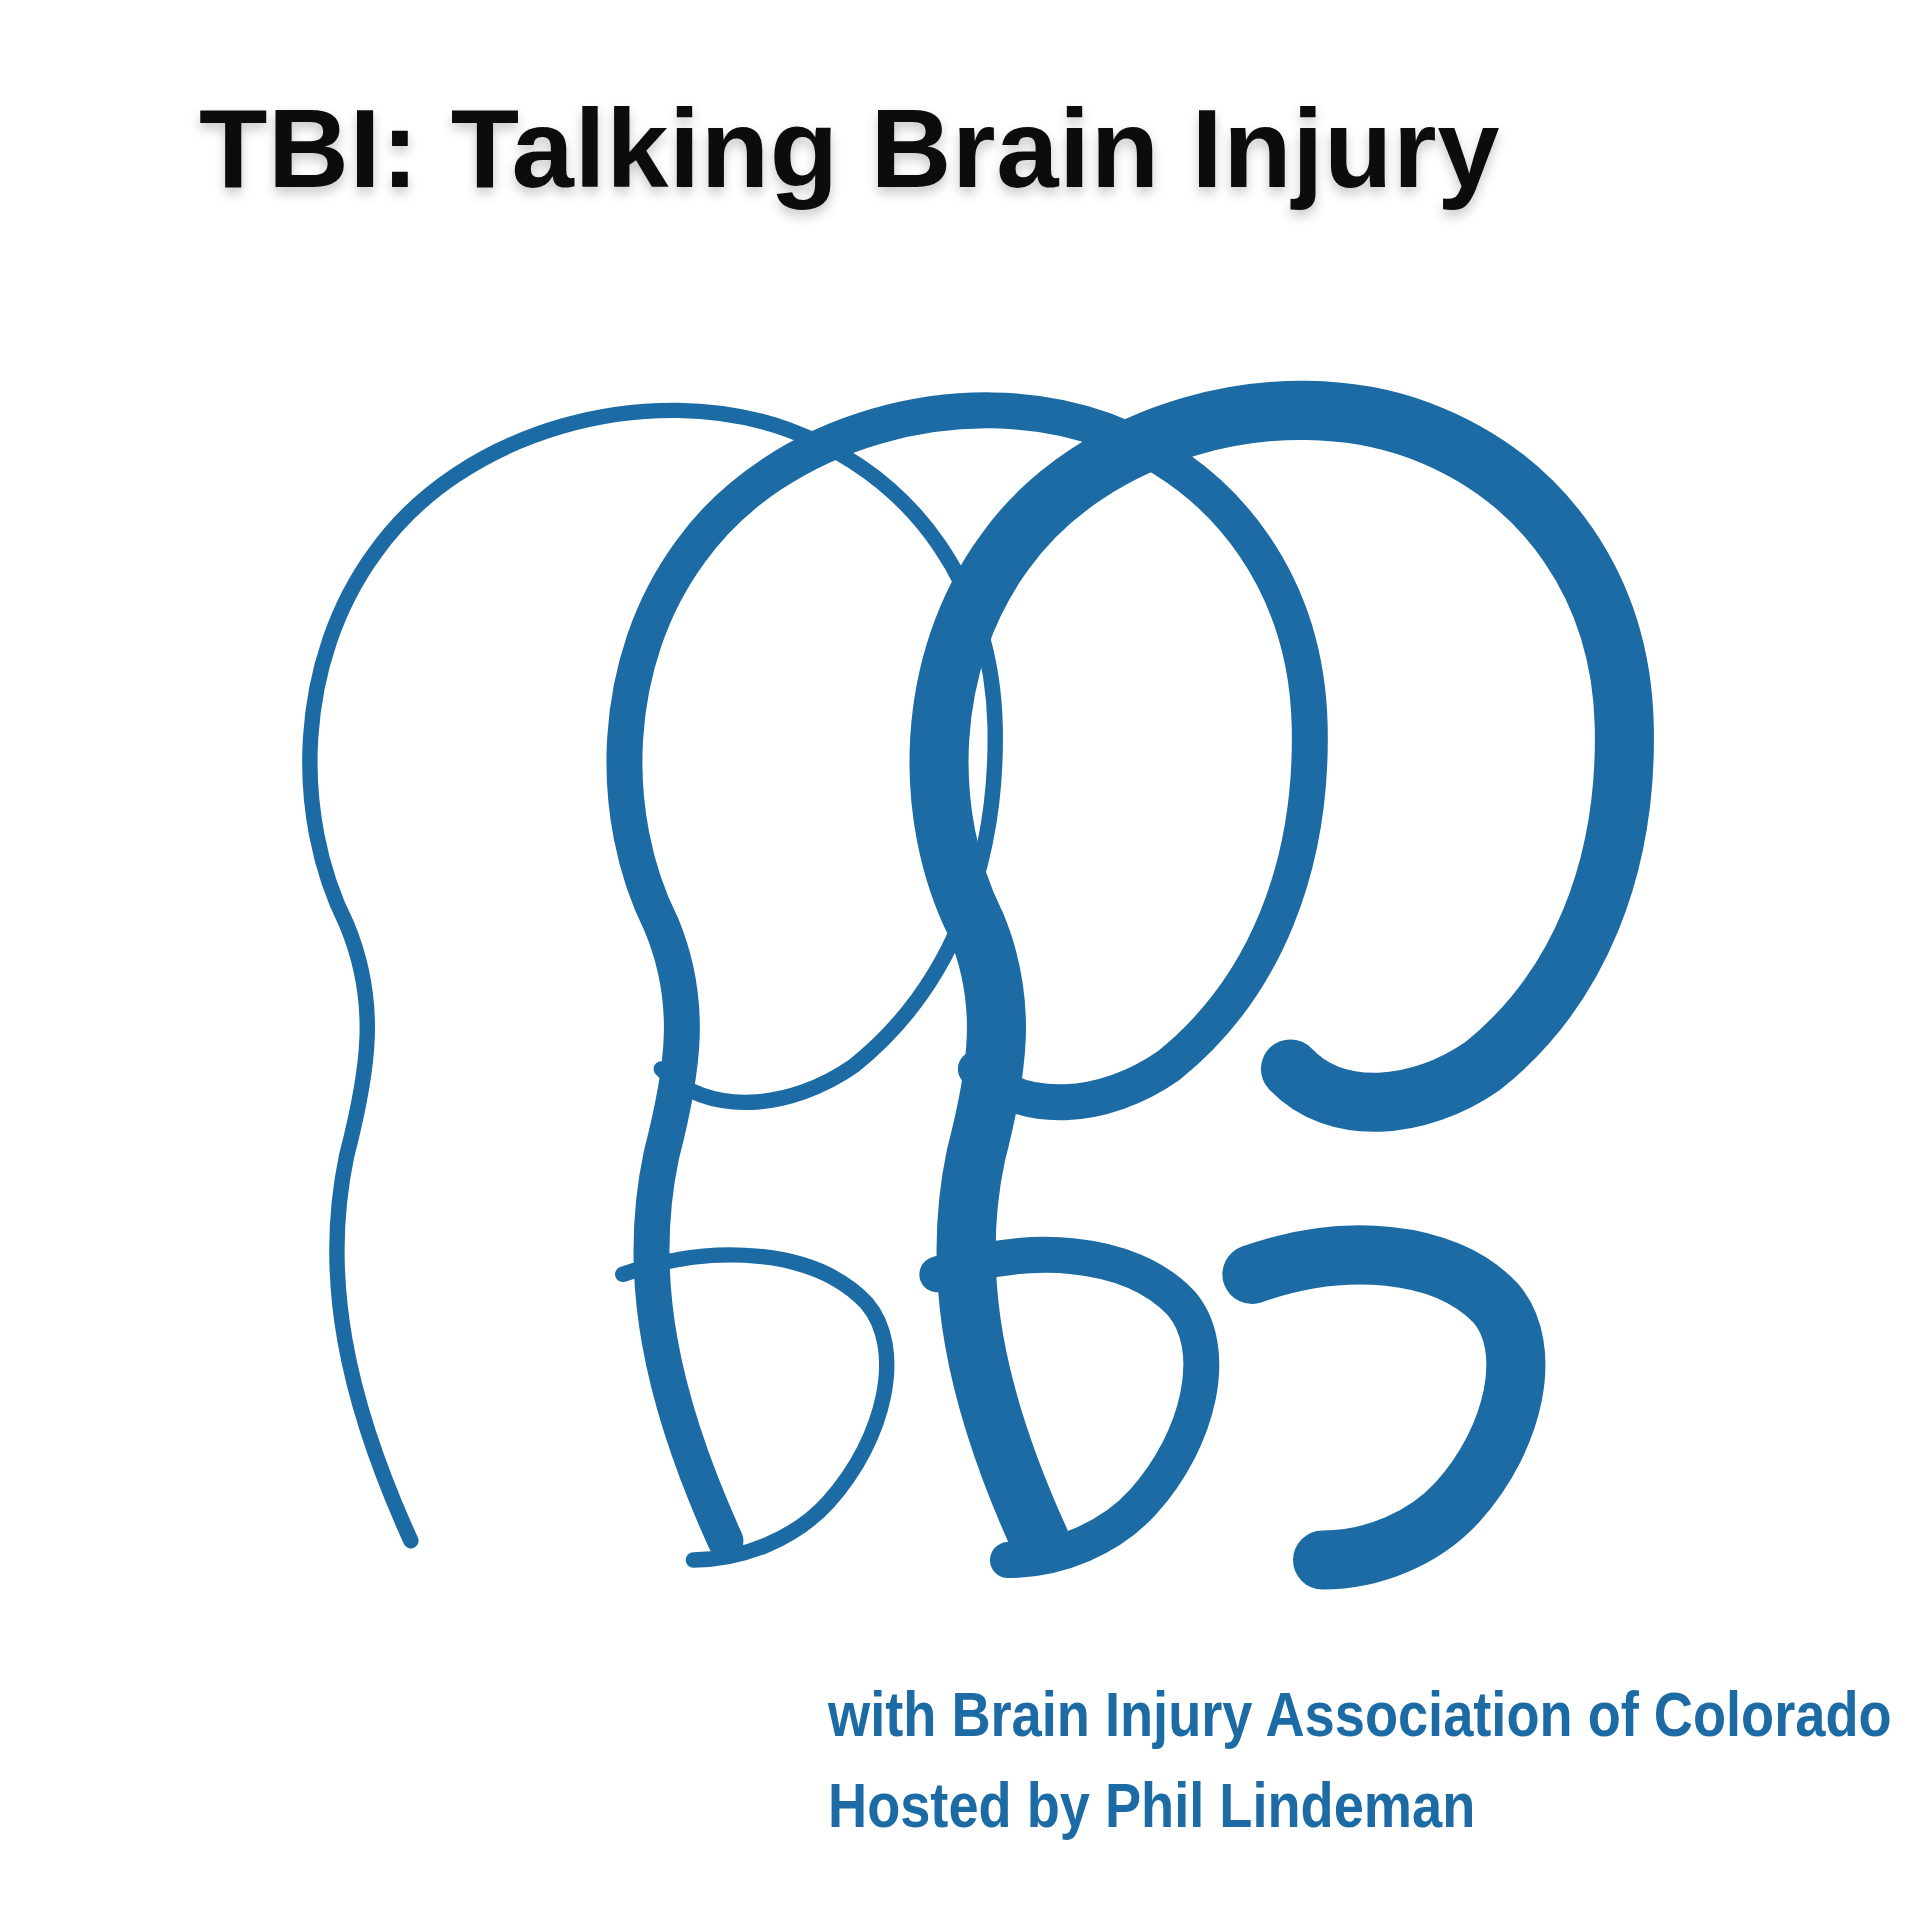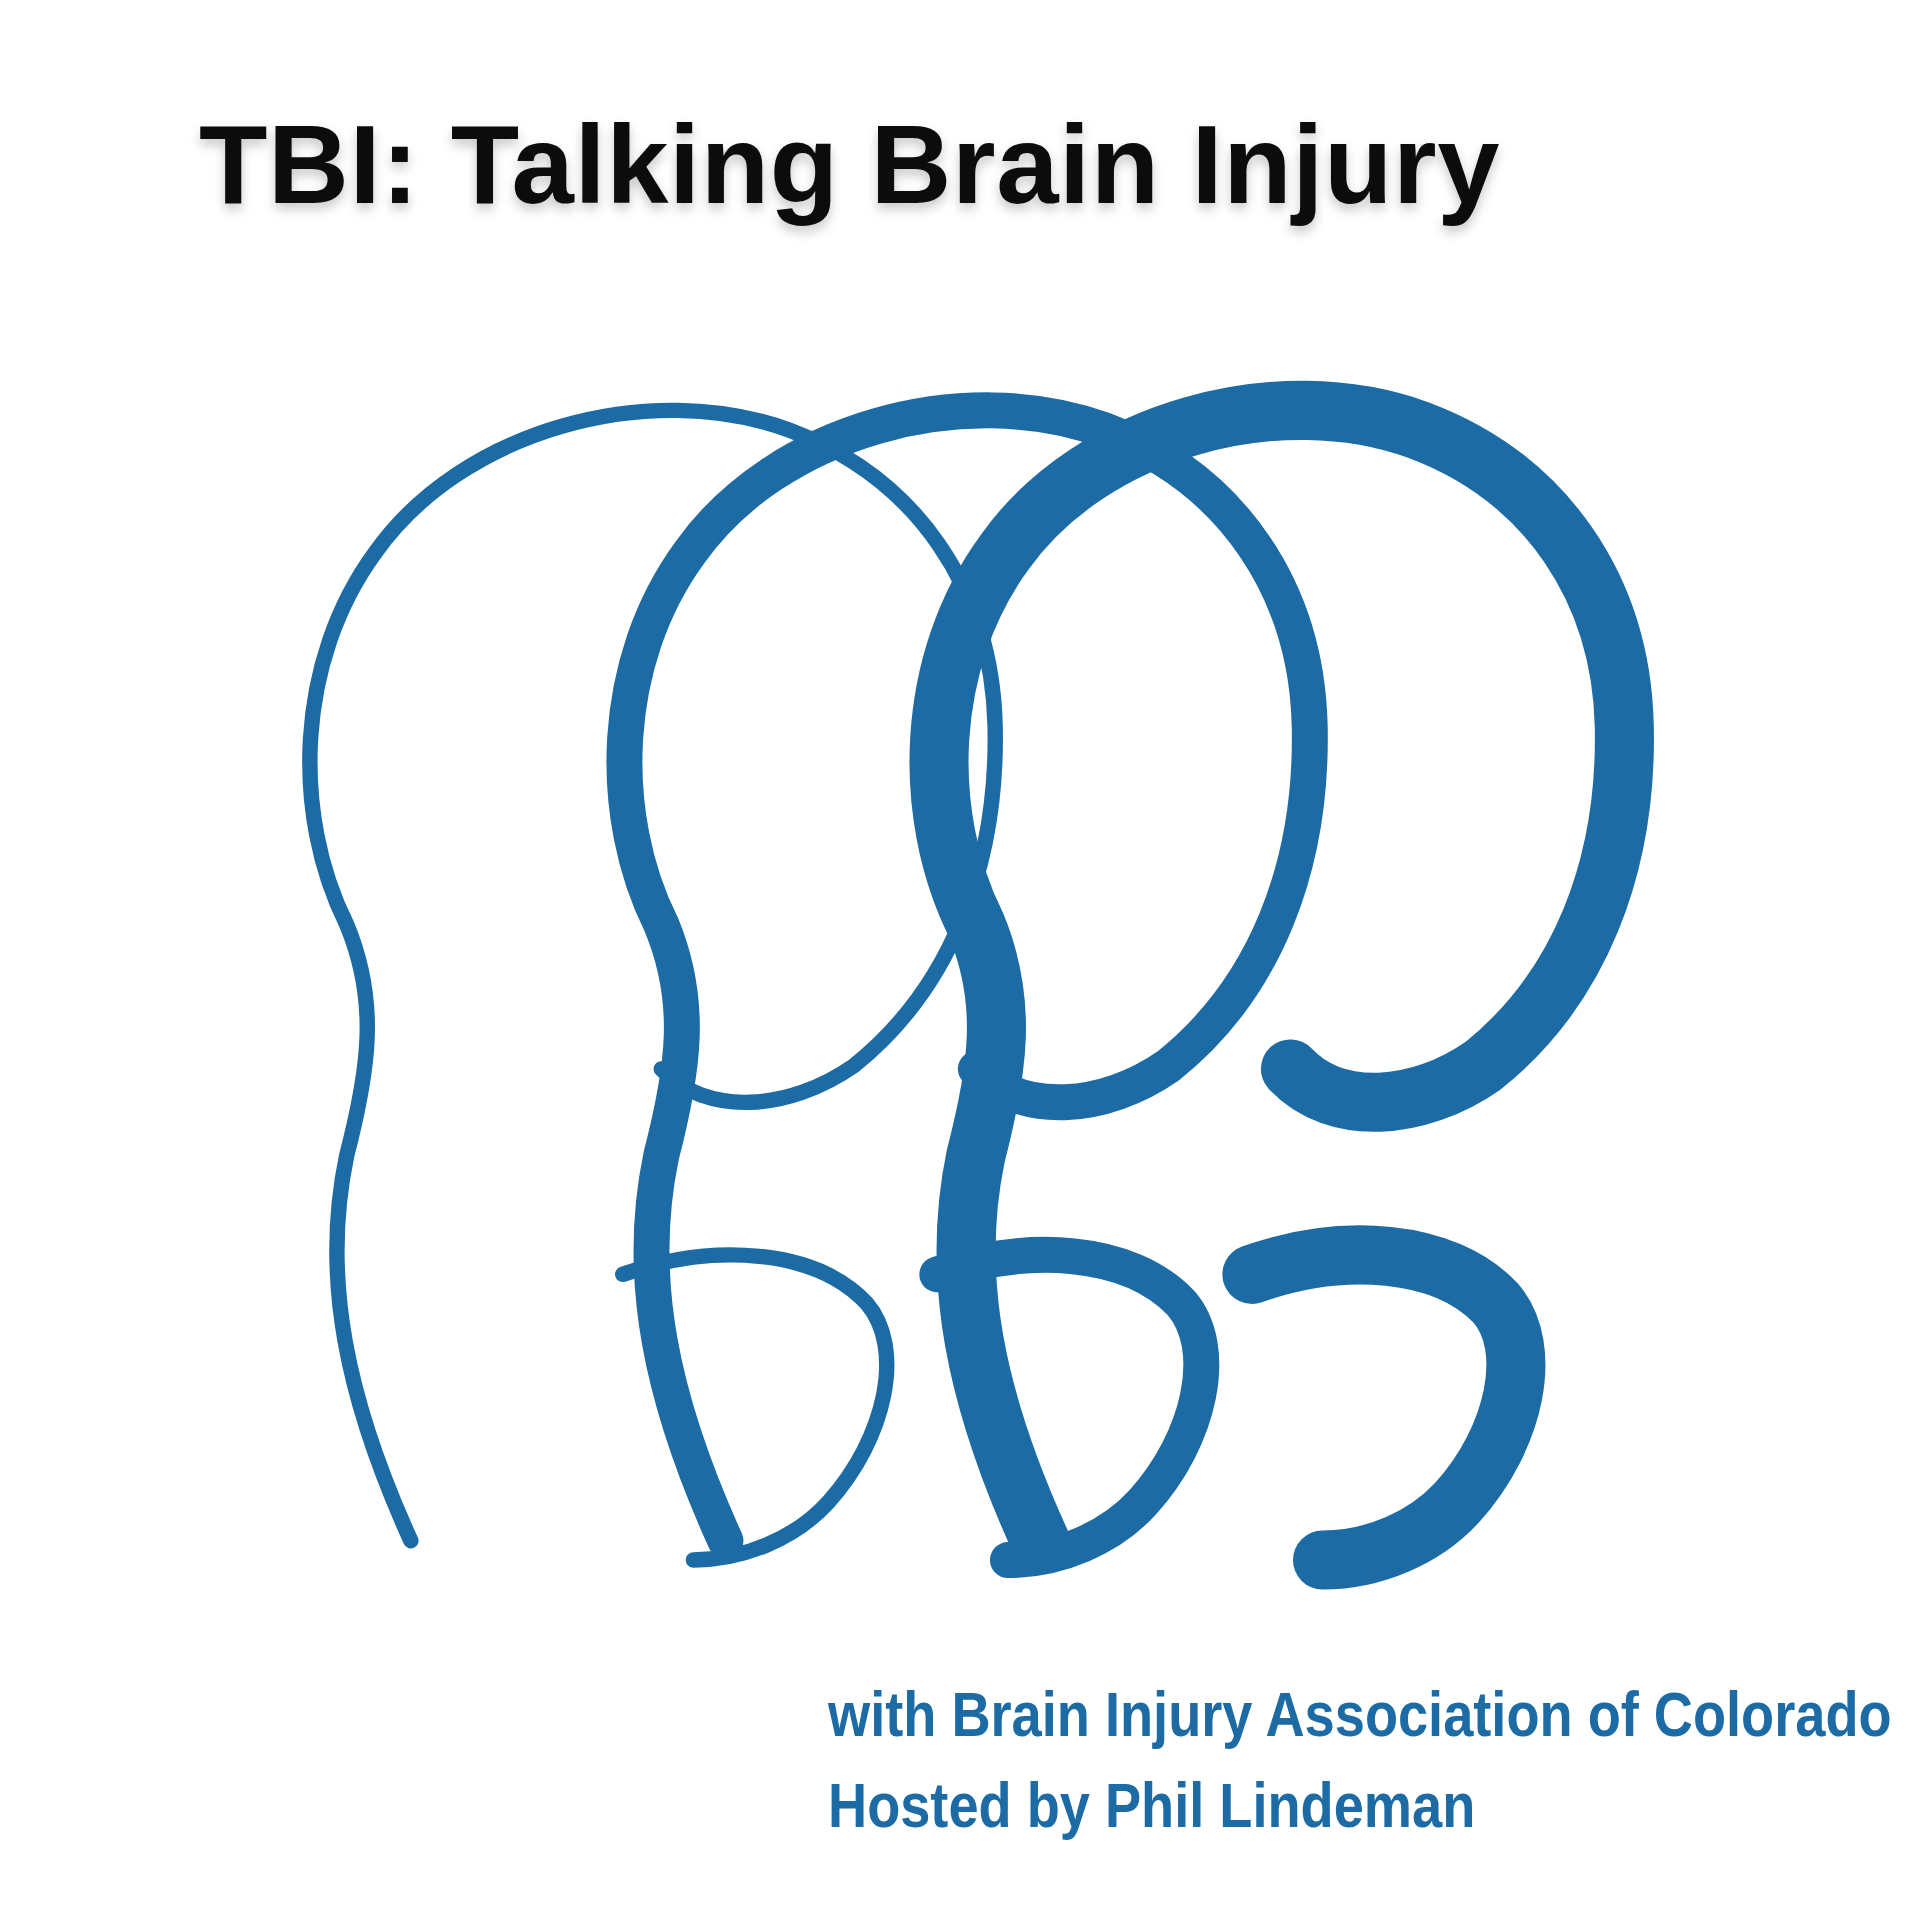--- a/index.html
+++ b/index.html
@@ -11,21 +11,21 @@
     position: relative;
     width: 1926px;
     height: 1926px;
     background: #ffffff;
     overflow: hidden;
     font-family: "Liberation Sans", sans-serif;
   }
   .title {
     position: absolute;
     left: 199px;
-    top: 100px;
+    top: 84px;
     margin: 0;
     font-size: 112px;
     font-weight: 700;
     letter-spacing: 0.6px;
     color: #0c0c0c;
     text-shadow: 0 6.4px 11.6px rgba(0,0,0,0.22);
     white-space: nowrap;
   }
   .artwork {
     position: absolute;

